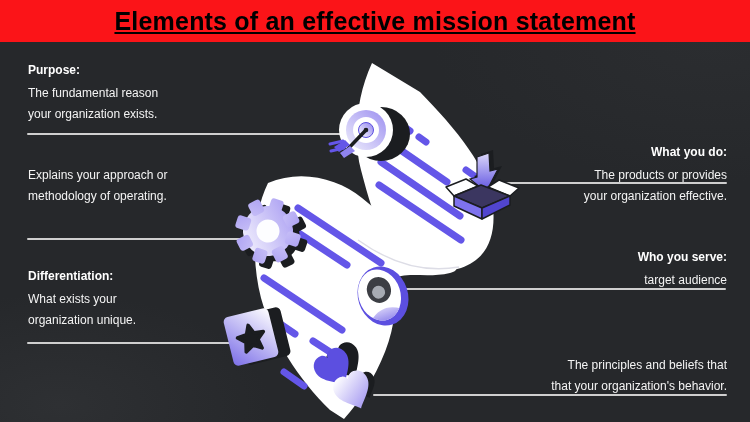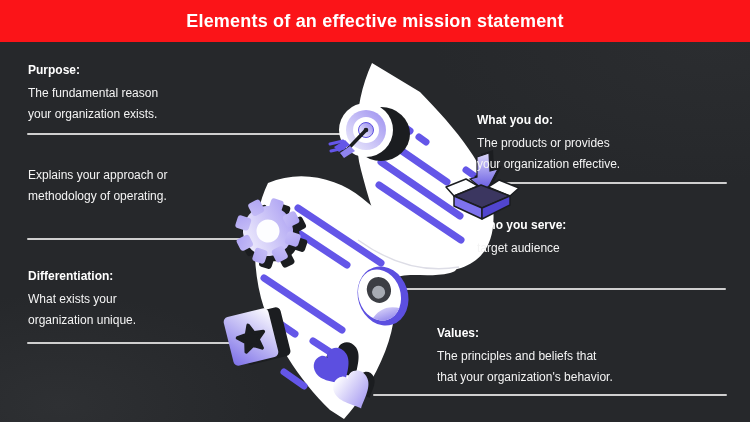--- a/index.html
+++ b/index.html
@@ -10,30 +10,30 @@
       radial-gradient(ellipse 300px 160px at 8% 96%, #2e3033 0%, rgba(46,48,51,0) 70%),
       radial-gradient(ellipse 400px 200px at 95% 10%, #2b2d30 0%, rgba(43,45,48,0) 70%);
     font-family:"Liberation Sans", sans-serif;
   }
   .banner{
     position:absolute; top:0; left:0; width:750px; height:42px;
     background:#fb1418; display:flex; align-items:center; justify-content:center;
     z-index:4;
   }
   .banner-title{
-    color:#ffffff; font-size:18px; font-weight:bold; letter-spacing:.2px;
+    color:#000000; font-size:25px; font-weight:bold; letter-spacing:.2px;text-decoration:underline;
   }
   .tblock{
     position:absolute; z-index:3; color:#f4f4f4;
     font-size:12px; line-height:21px;
   }
   .tblock .title{font-weight:bold; color:#ffffff; display:block; margin-bottom:2px;}
   .tblock .ln{display:block;}
   .t-left{text-align:left;}
-  .t-right{}
+  .t-right{text-align:right;margin-top:32px;}
   .conn{
     position:absolute; height:2px; background:#cfcfcf; z-index:1; border-radius:1px;
   }
   .illus{position:absolute; top:0; left:0; z-index:2;}
 </style>
 </head>
 <body>
 
 <div class="stage">
 
@@ -228,18 +228,17 @@
     <span class="ln">The products or provides</span>
     <span class="ln">your organization effective.</span>
   </div>
 
   <div class="tblock t-right" style="right:23px;top:215px;width:250px;">
     <span class="title">Who you serve:</span>
     <span class="ln">target audience</span>
   </div>
 
   <div class="tblock t-right" style="right:23px;top:323px;width:290px;">
-    <span class="title">Values:</span>
     <span class="ln">The principles and beliefs that</span>
     <span class="ln">that your organization's behavior.</span>
   </div>
 
 </div>
 
 </body></html>

